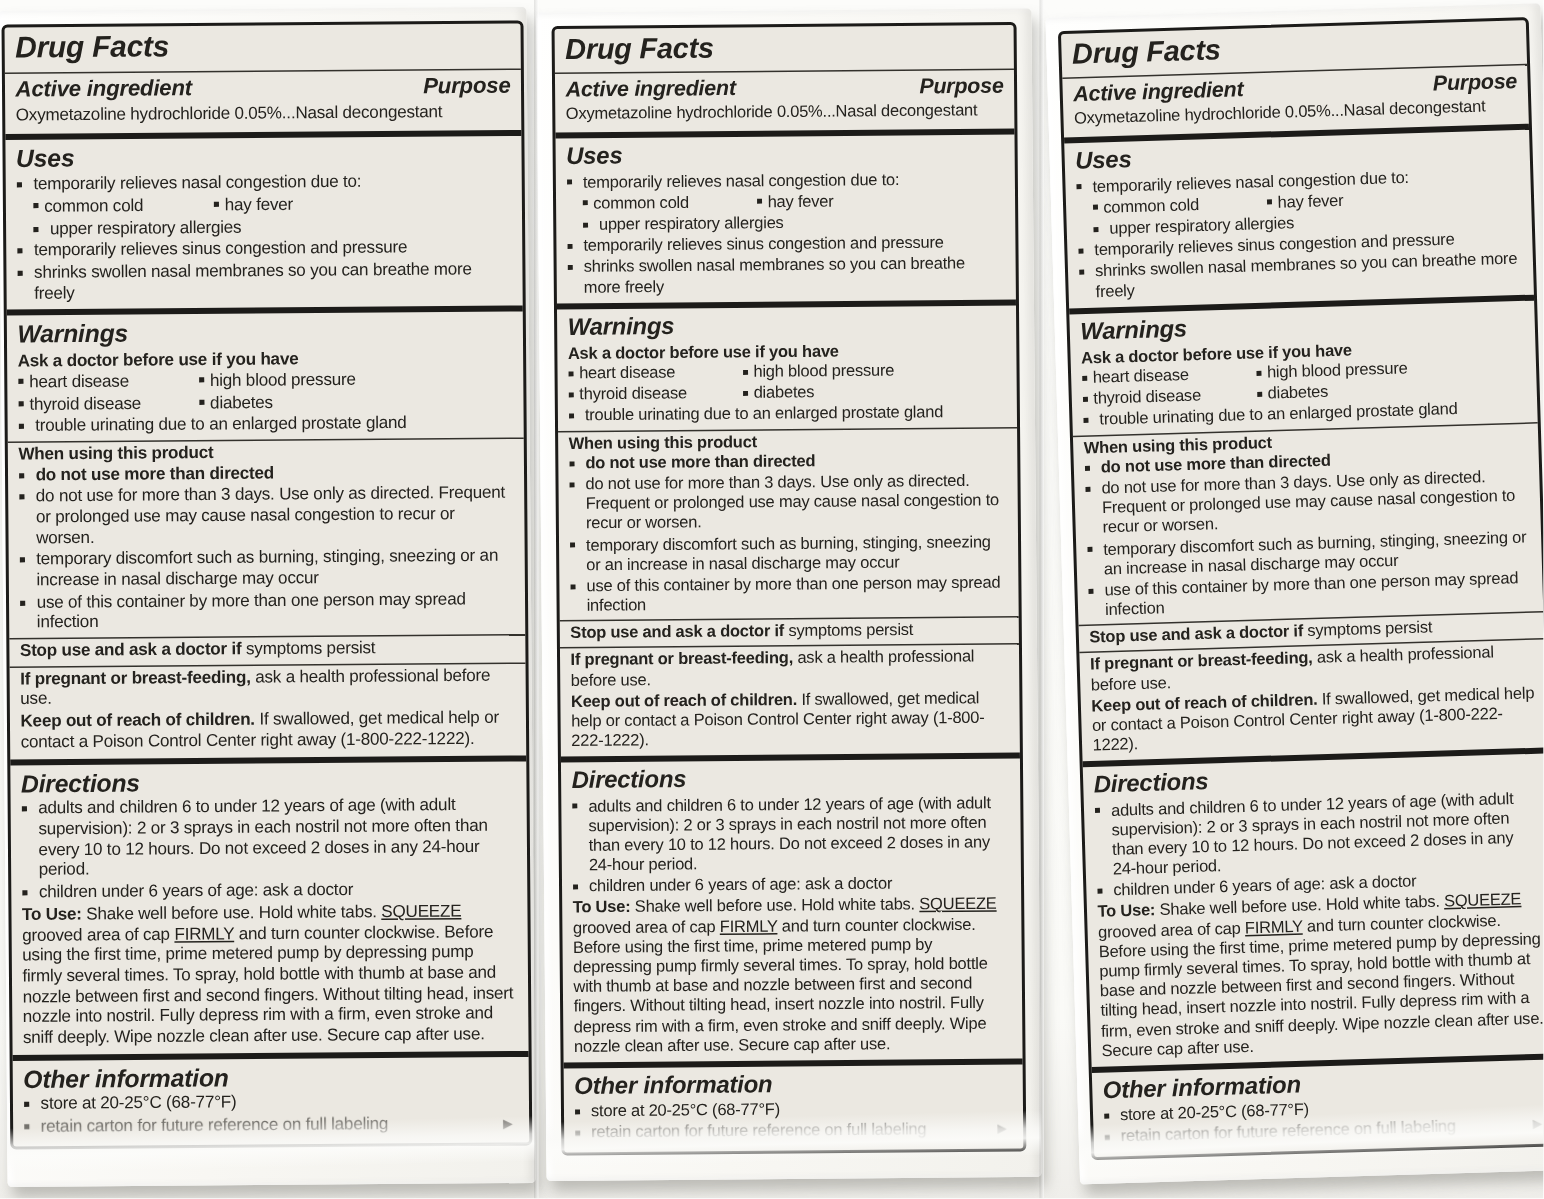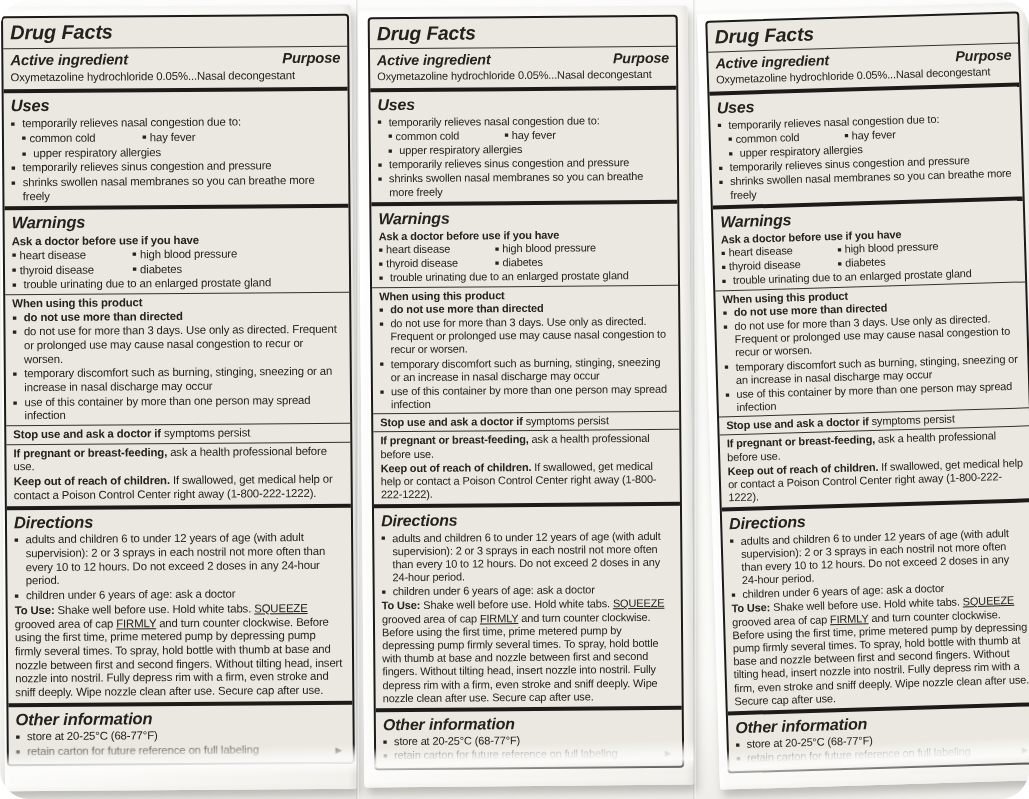--- a/index.html
+++ b/index.html
@@ -1,20 +1,19 @@
 <!DOCTYPE html>
 <html><head>
 <meta charset="utf-8">
 <style>
   html,body{margin:0;padding:0;background:#ffffff;}
   .scene{
     position:relative;width:1029px;height:799px;overflow:hidden;
     background:linear-gradient(to bottom,#fcfcfa 0%,#fafaf7 85%,#efeeea 100%);
     font-family:"Liberation Sans", sans-serif;
-    border-radius:29px;
   }
   .carton{
     position:absolute;overflow:hidden;border-radius:3px;
     background:linear-gradient(100deg,#fffffe 0%,#f8f7f3 55%,#f2f1ec 100%);
     box-shadow:3px 7px 9px rgba(105,105,98,.38), inset -4px 0 6px rgba(0,0,0,.07), inset 3px 0 4px rgba(255,255,255,.9);
   }
   .c1{left:2px;top:6px;width:352px;height:784px;transform:rotate(-0.45deg);--fs:11.4px;--lw:330px;}
   .c2{left:361px;top:7px;width:330px;height:779px;transform:rotate(-0.5deg);--fs:11px;--lw:292px;}
   .c3{left:697px;top:12px;width:330px;height:778px;transform:rotate(-1.7deg);transform-origin:top left;--fs:11px;--lw:296px;}
   .label{

